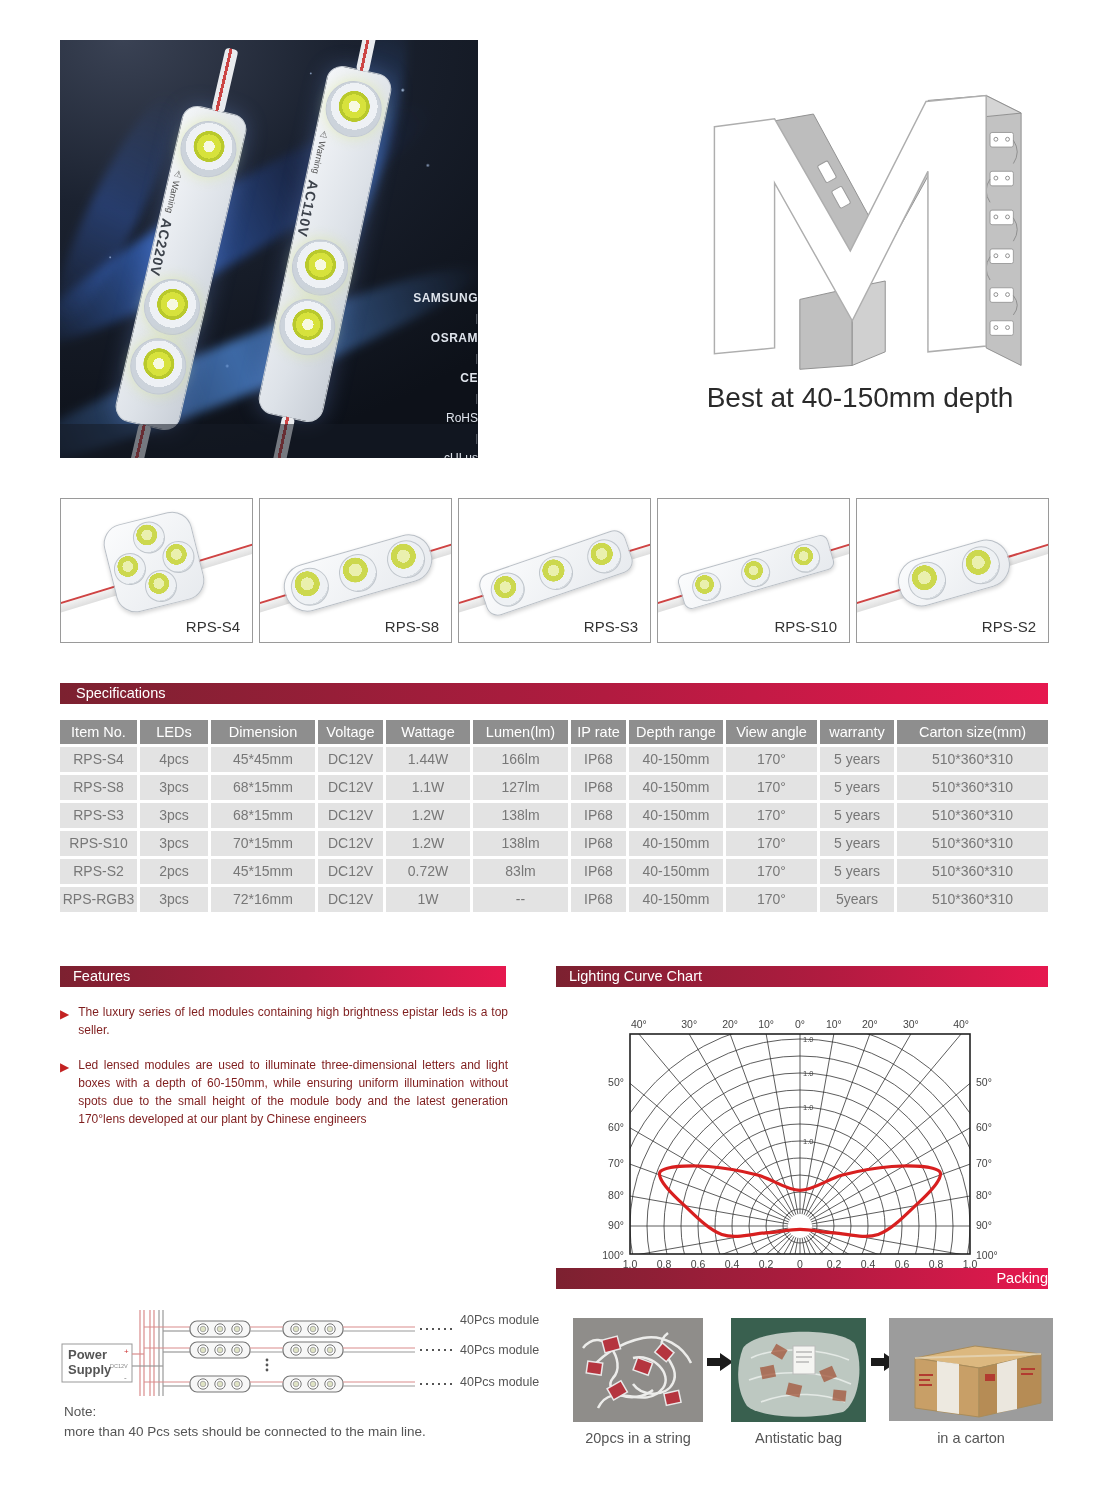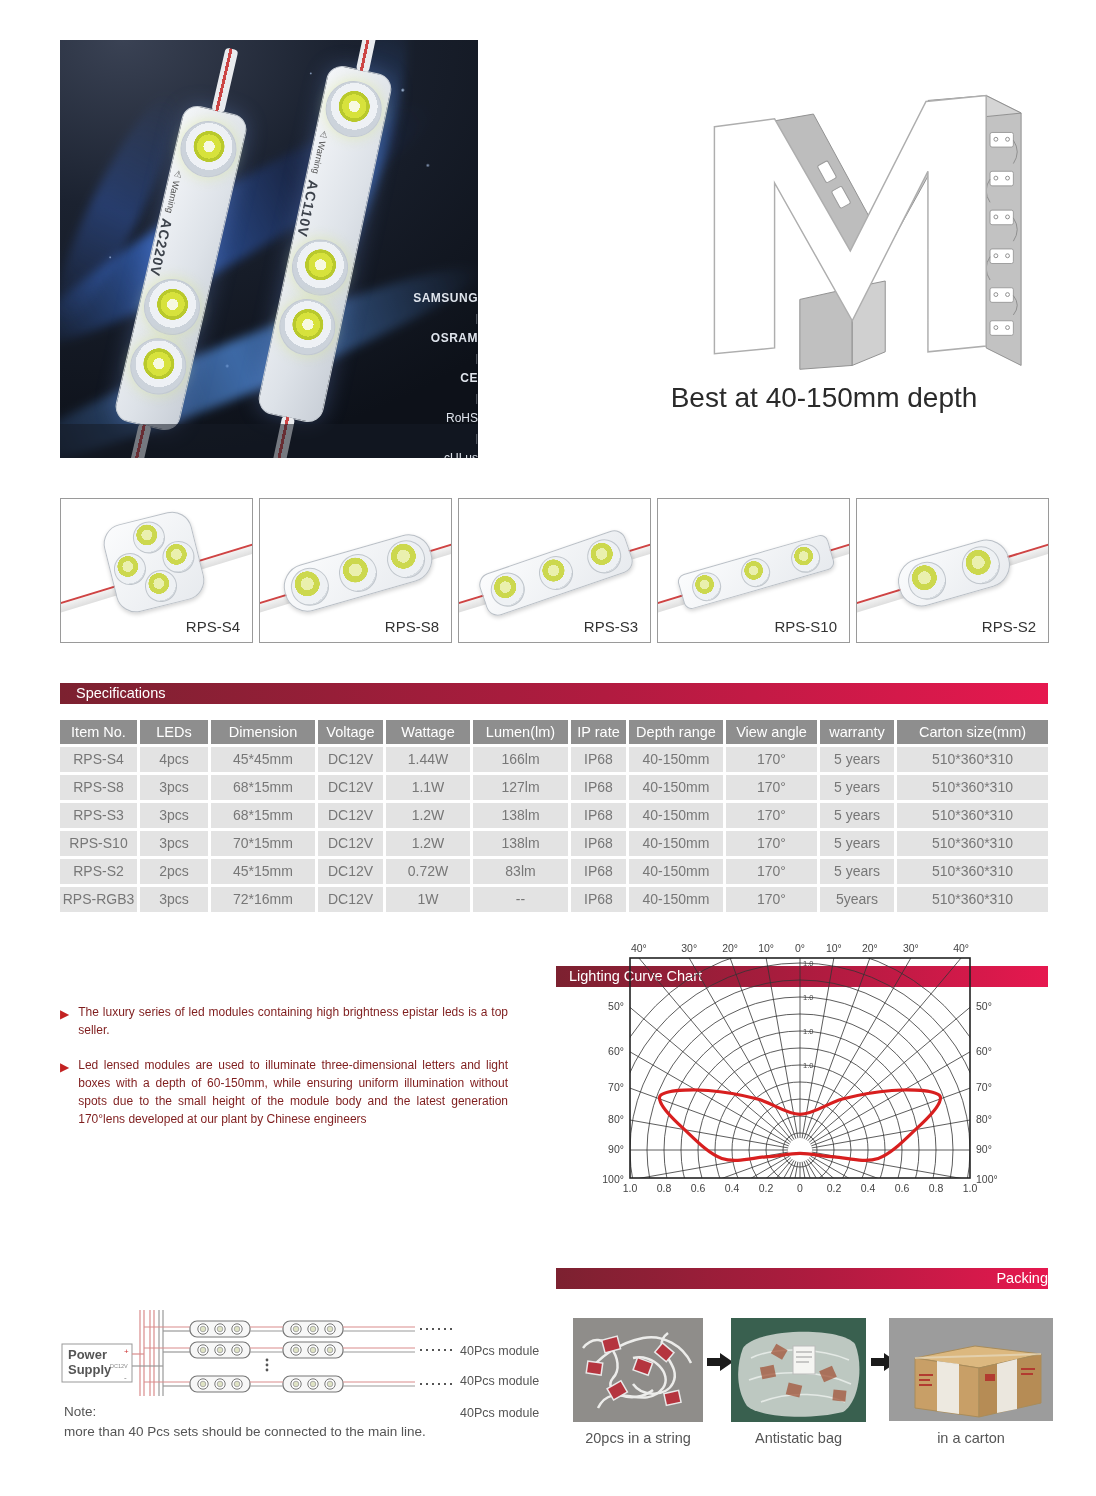--- a/index.html
+++ b/index.html
@@ -45,21 +45,21 @@
       background:linear-gradient(90deg,#e9ebee 0 4px,#cc4444 4px 7px,#e9ebee 7px 13px);}
   .wr-top{left:26px;top:-64px;height:64px;}
   .wr-bot{left:26px;bottom:-58px;height:58px;}
   .hero-strip{position:absolute;left:0;right:0;bottom:0;height:34px;display:flex;align-items:flex-end;
               justify-content:center;gap:7px;background:rgba(22,27,38,.55);color:#dfe4ec;font-size:12px;flex-direction:column;}
   .hero-strip .lg{white-space:nowrap;}
   .hero-strip .lg.b{font-weight:bold;letter-spacing:.5px;}
   .hero-strip .sep{opacity:.4;font-size:11px;}
   
   .m-fig{position:absolute;left:695px;top:52px;width:330px;height:325px;}
-  .m-caption{position:absolute;left:624px;top:382px;width:400px;text-align:center;
+  .m-caption{position:absolute;left:660px;top:382px;width:400px;text-align:center;
              font-size:28px;color:#2a2a2a;}
   
   .thumb{position:absolute;top:498px;width:193px;height:145px;border:1px solid #9a9a9a;
          background:#fff;box-sizing:border-box;overflow:hidden;}
   .t-wire{position:absolute;left:-20%;top:52%;width:140%;height:8px;
           background:linear-gradient(#f3f3f3,#dedede);border-top:2px solid #cf4444;
           transform:rotate(-17deg);}
   .t-mod{position:absolute;display:flex;align-items:center;justify-content:space-around;
          background:linear-gradient(145deg,#fbfcfd,#e7eaee);border:1px solid #b9bfc6;
          box-shadow:0 2px 4px rgba(0,0,0,.18);}
@@ -85,24 +85,24 @@
   .spec-table .hc{background:#8e8e8e;color:#fff;height:24px;line-height:24px;text-align:center;font-size:14.5px;}
   .spec-table .c{background:#e3e3e3;color:#777;height:25px;line-height:25px;text-align:center;}
   .watermark{position:absolute;left:390px;top:731px;font-size:31px;font-weight:bold;
              color:#8a93a0;opacity:.55;letter-spacing:1px;pointer-events:none;}
   
   .feat{position:absolute;left:60px;top:1003px;width:448px;}
   .fi{display:flex;gap:9px;margin-bottom:17px;}
   .fi .b{color:#c32222;font-size:12px;line-height:23px;flex:0 0 auto;}
   .fi .t{flex:1;text-align:justify;color:#7f1d1d;font-size:12px;line-height:1.5;}
   
-  .chart-wrap{position:absolute;left:566px;top:940px;width:470px;height:260px;}
+  .chart-wrap{position:absolute;left:566px;top:1016px;width:470px;height:260px;}
   
   .wire-wrap{position:absolute;left:60px;top:1302px;width:480px;height:100px;}
-  .wire-label{position:absolute;font-size:12.5px;color:#555;white-space:nowrap;margin-top:31px;}
+  .wire-label{position:absolute;font-size:12.5px;color:#555;white-space:nowrap;}
   .note{position:absolute;left:64px;top:1402px;font-size:13.5px;color:#555;line-height:1.45;}
   
   .pack-photo{position:absolute;top:1318px;}
   .pack-arrow{position:absolute;top:1352px;}
   .pack-cap{position:absolute;top:1430px;font-size:14.5px;color:#555;text-align:center;}
 </style>
 </head>
 <body>
 
 <div class="page">
@@ -323,20 +323,21 @@
       <div class="c">DC12V</div>
       <div class="c">1W</div>
       <div class="c">--</div>
       <div class="c">IP68</div>
       <div class="c">40-150mm</div>
       <div class="c">170°</div>
       <div class="c">5years</div>
       <div class="c">510*360*310</div>
     </div>
 
+  <div class="sec-bar" style="left:60px;top:966px;width:446px;">Features</div>
   <div class="feat" id="feature-list">
       <div class="fi">
         <span class="b">▶</span>
         <span class="t">The luxury series of led modules containing high brightness epistar leds is a top seller.</span>
       </div>
       <div class="fi">
         <span class="b">▶</span>
         <span class="t">Led lensed modules are used to illuminate three-dimensional letters and light boxes with a depth of 60-150mm, while ensuring uniform illumination without spots due to the small height of the module body and the latest generation 170°lens developed at our plant by Chinese engineers</span>
       </div>
     </div>

